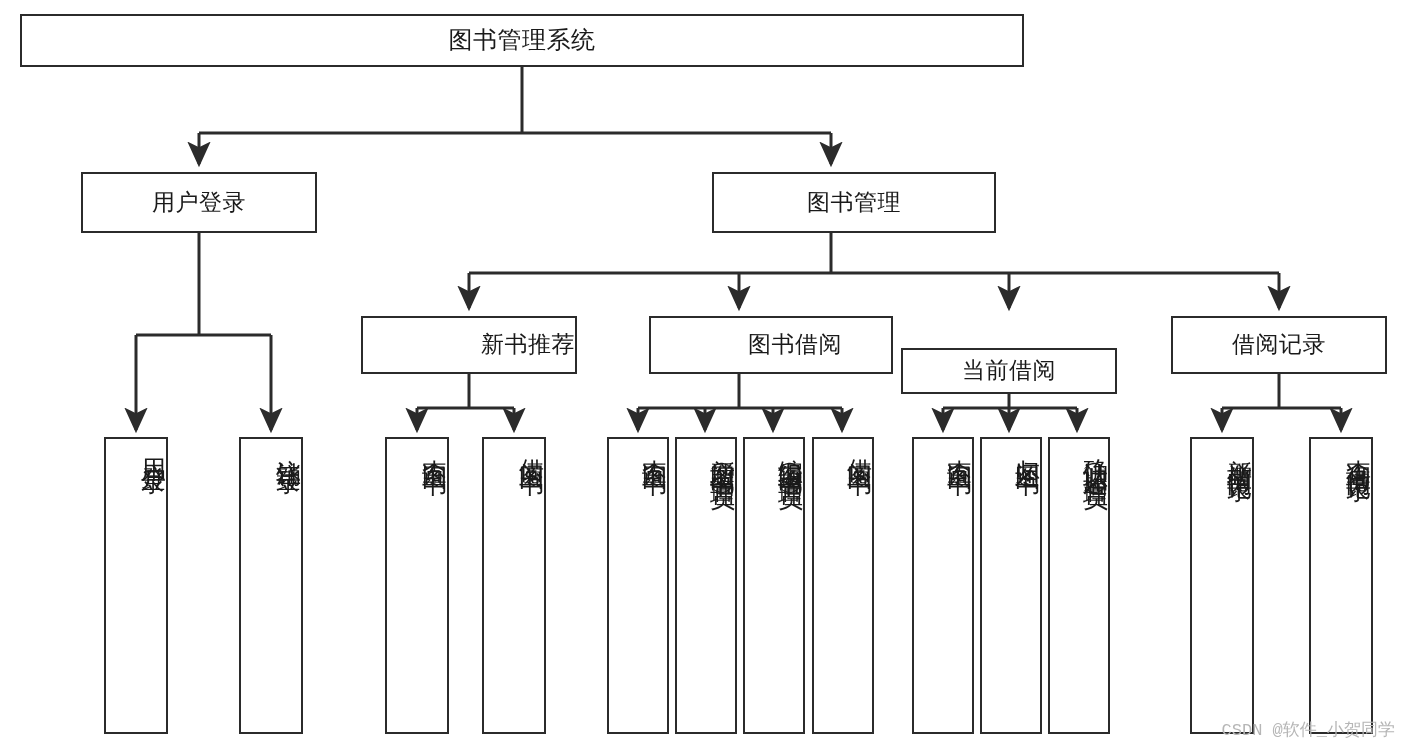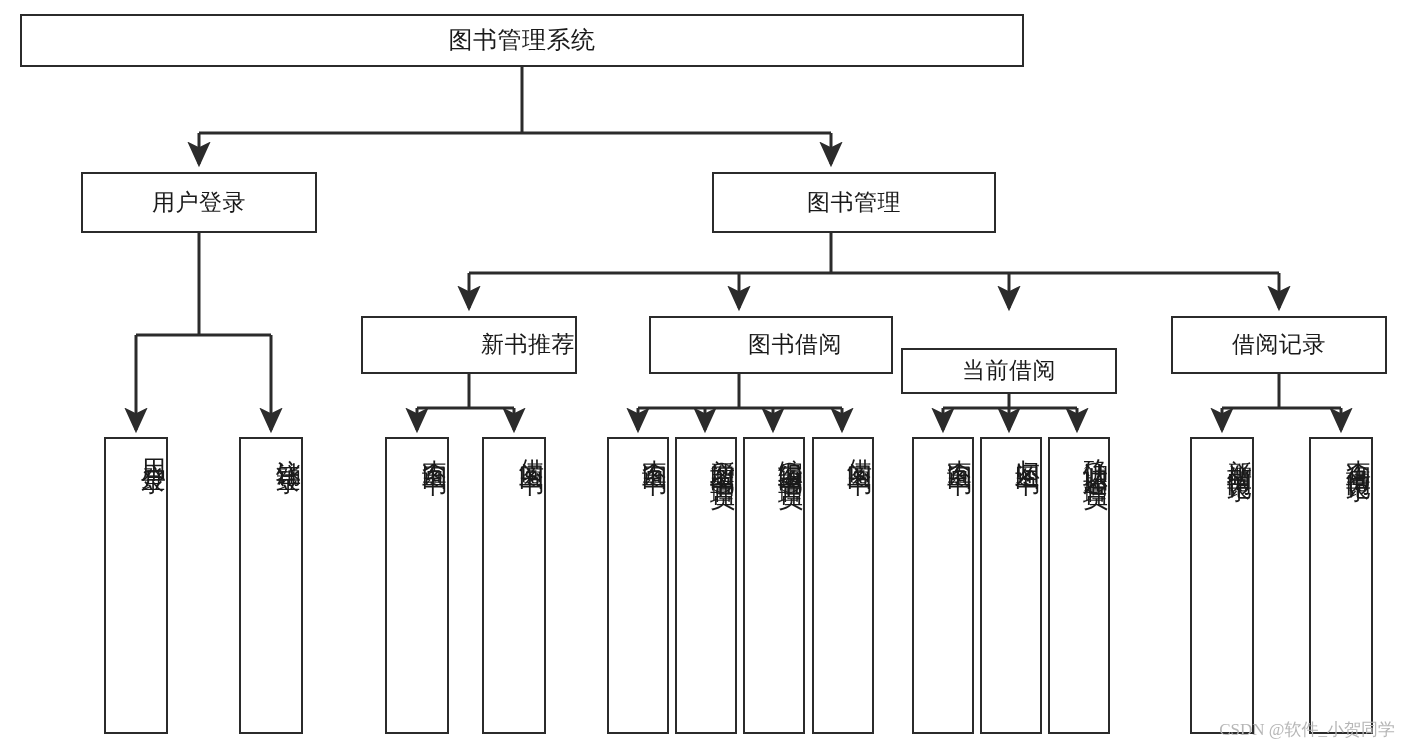--- a/index.html
+++ b/index.html
@@ -67,21 +67,21 @@
     white-space: nowrap;
   }
   .watermark {
     position: absolute;
     right: 10px;
     bottom: 6px;
     font-size: 17px;
     color: #b6b6b6;
     z-index: 5;
     white-space: nowrap;
-    font-family: Liberation Serif, serif;
+    font-family: Liberation Mono, monospace;
   }
 </style>
 </head>
 <body>
 
 <div id="canvas">
 
   <svg id="edges" viewBox="0 0 1405 747" xmlns="http://www.w3.org/2000/svg">
     <defs>
       <marker id="arrow" markerWidth="9" markerHeight="9" refX="7.5" refY="4.5" orient="auto" markerUnits="strokeWidth">

